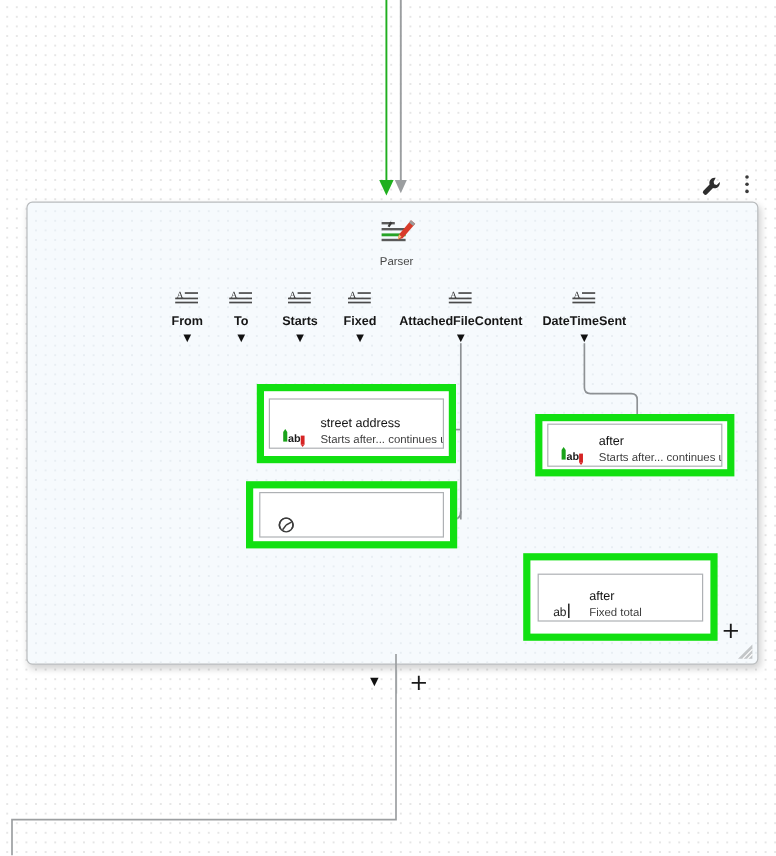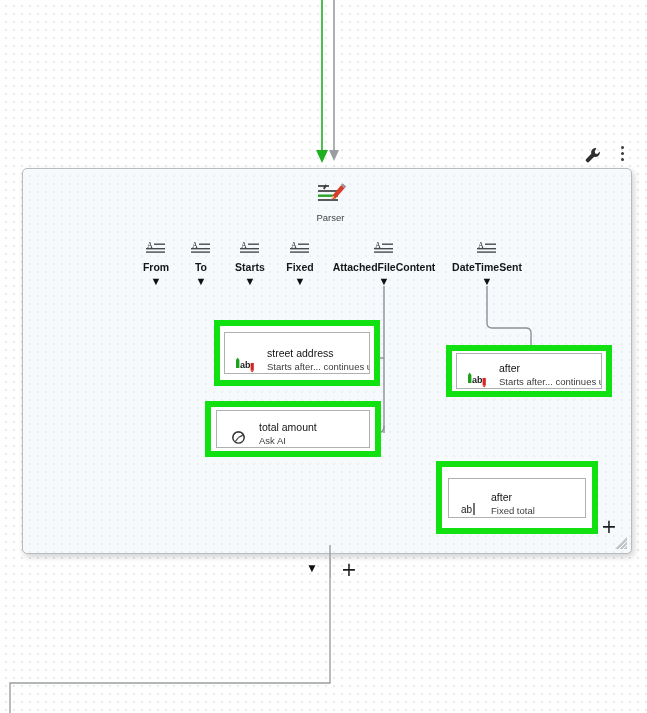--- a/index.html
+++ b/index.html
@@ -332,24 +332,20 @@
     <svg width="19" height="19" viewBox="0 0 24 24">
       <g fill="none" stroke="#3c3c3c" stroke-width="1.5">
         <circle cx="12" cy="12" r="7.2"></circle>
         <path d="M12 4.8 A7.2 7.2 0 0 1 18.2 15.6"></path>
         <path d="M5.8 15.6 A7.2 7.2 0 0 1 12 4.8"></path>
         <path d="M12 12 L17.5 9"></path>
         <path d="M12 12 L8.2 17"></path>
       </g>
     </svg>
   </div>
-  <div class="prop-text">
-    <div class="prop-title">total amount</div>
-    <div class="prop-sub">Ask AI</div>
-  </div>
 </div>
 
 <div class="hl-box" style="left:446px;top:345px;width:166px;height:52px;"></div>
 <div class="prop-card" style="left:456px;top:353px;width:146px;height:36px;">
   <div class="prop-icon">
     <svg width="22" height="16" viewBox="0 0 22 16">
       <rect x="1" y="3" width="3.4" height="8" fill="#19a319"></rect>
       <polygon points="1,3 4.4,3 2.7,0.6" fill="#19a319"></polygon>
       <text x="5" y="11" font-family="Liberation Sans, sans-serif" font-size="9" font-weight="bold" fill="#1b1b1b">ab</text>
       <rect x="15.6" y="6" width="3.2" height="7.5" fill="#d62424"></rect>

